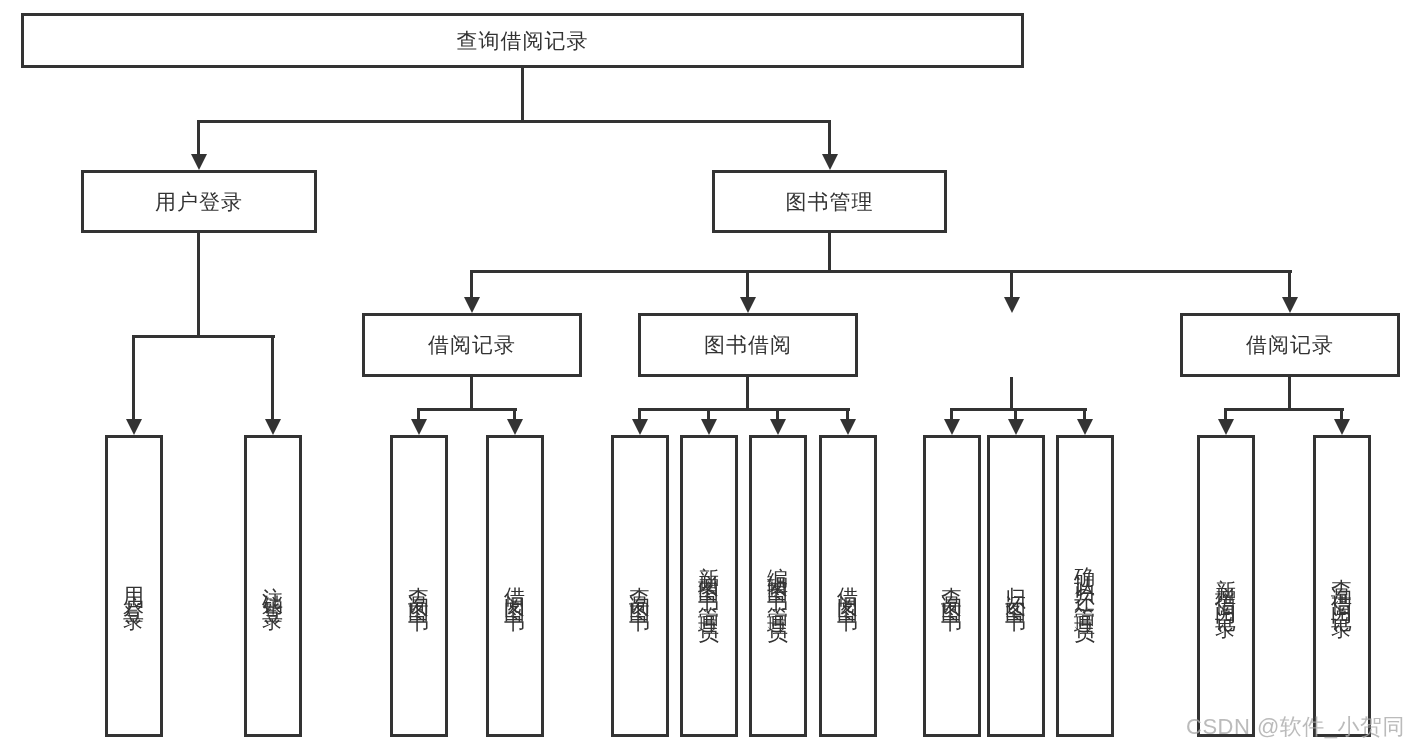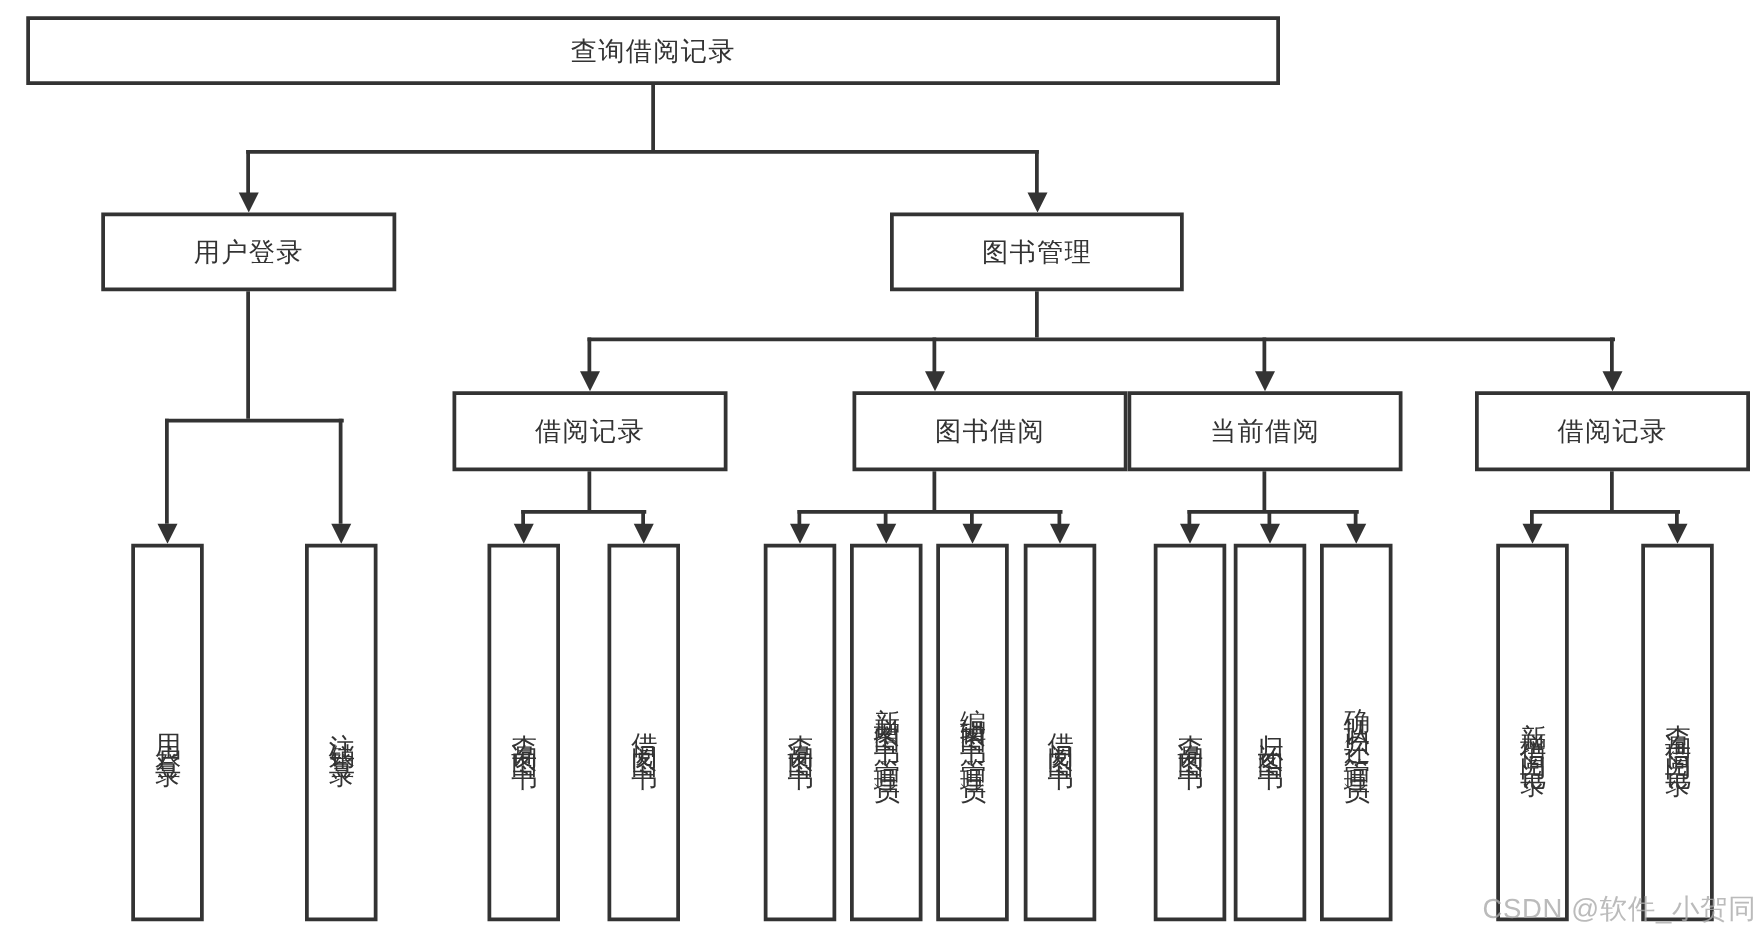--- a/index.html
+++ b/index.html
@@ -65,25 +65,22 @@
   <div class="vline" style="left:746px;top:270px;height:29px;"></div>
   <div class="arrow" style="left:740px;top:297px;"></div>
   <div class="vline" style="left:1010px;top:270px;height:29px;"></div>
   <div class="arrow" style="left:1004px;top:297px;"></div>
   <div class="vline" style="left:1288px;top:270px;height:29px;"></div>
   <div class="arrow" style="left:1282px;top:297px;"></div>
 
   <div class="node" style="left:362px;top:313px;width:220px;height:64px;">
     <span>借阅记录</span>
   </div>
-  <div class="node" style="left:638px;top:313px;width:220px;height:64px;margin-left:44px;">
+  <div class="node" style="left:638px;top:313px;width:220px;height:64px;">
     <span>图书借阅</span>
-  </div>
-  <div class="node" style="left:902px;top:313px;width:220px;height:64px;">
-    <span>当前借阅</span>
   </div>
   <div class="node" style="left:1180px;top:313px;width:220px;height:64px;">
     <span>借阅记录</span>
   </div>
 
   <div class="vline" style="left:470px;top:377px;height:31px;"></div>
   <div class="hline" style="left:417px;top:408px;width:100px;"></div>
   <div class="vline" style="left:417px;top:408px;height:13px;"></div>
   <div class="arrow" style="left:411px;top:419px;"></div>
   <div class="vline" style="left:513px;top:408px;height:13px;"></div>

